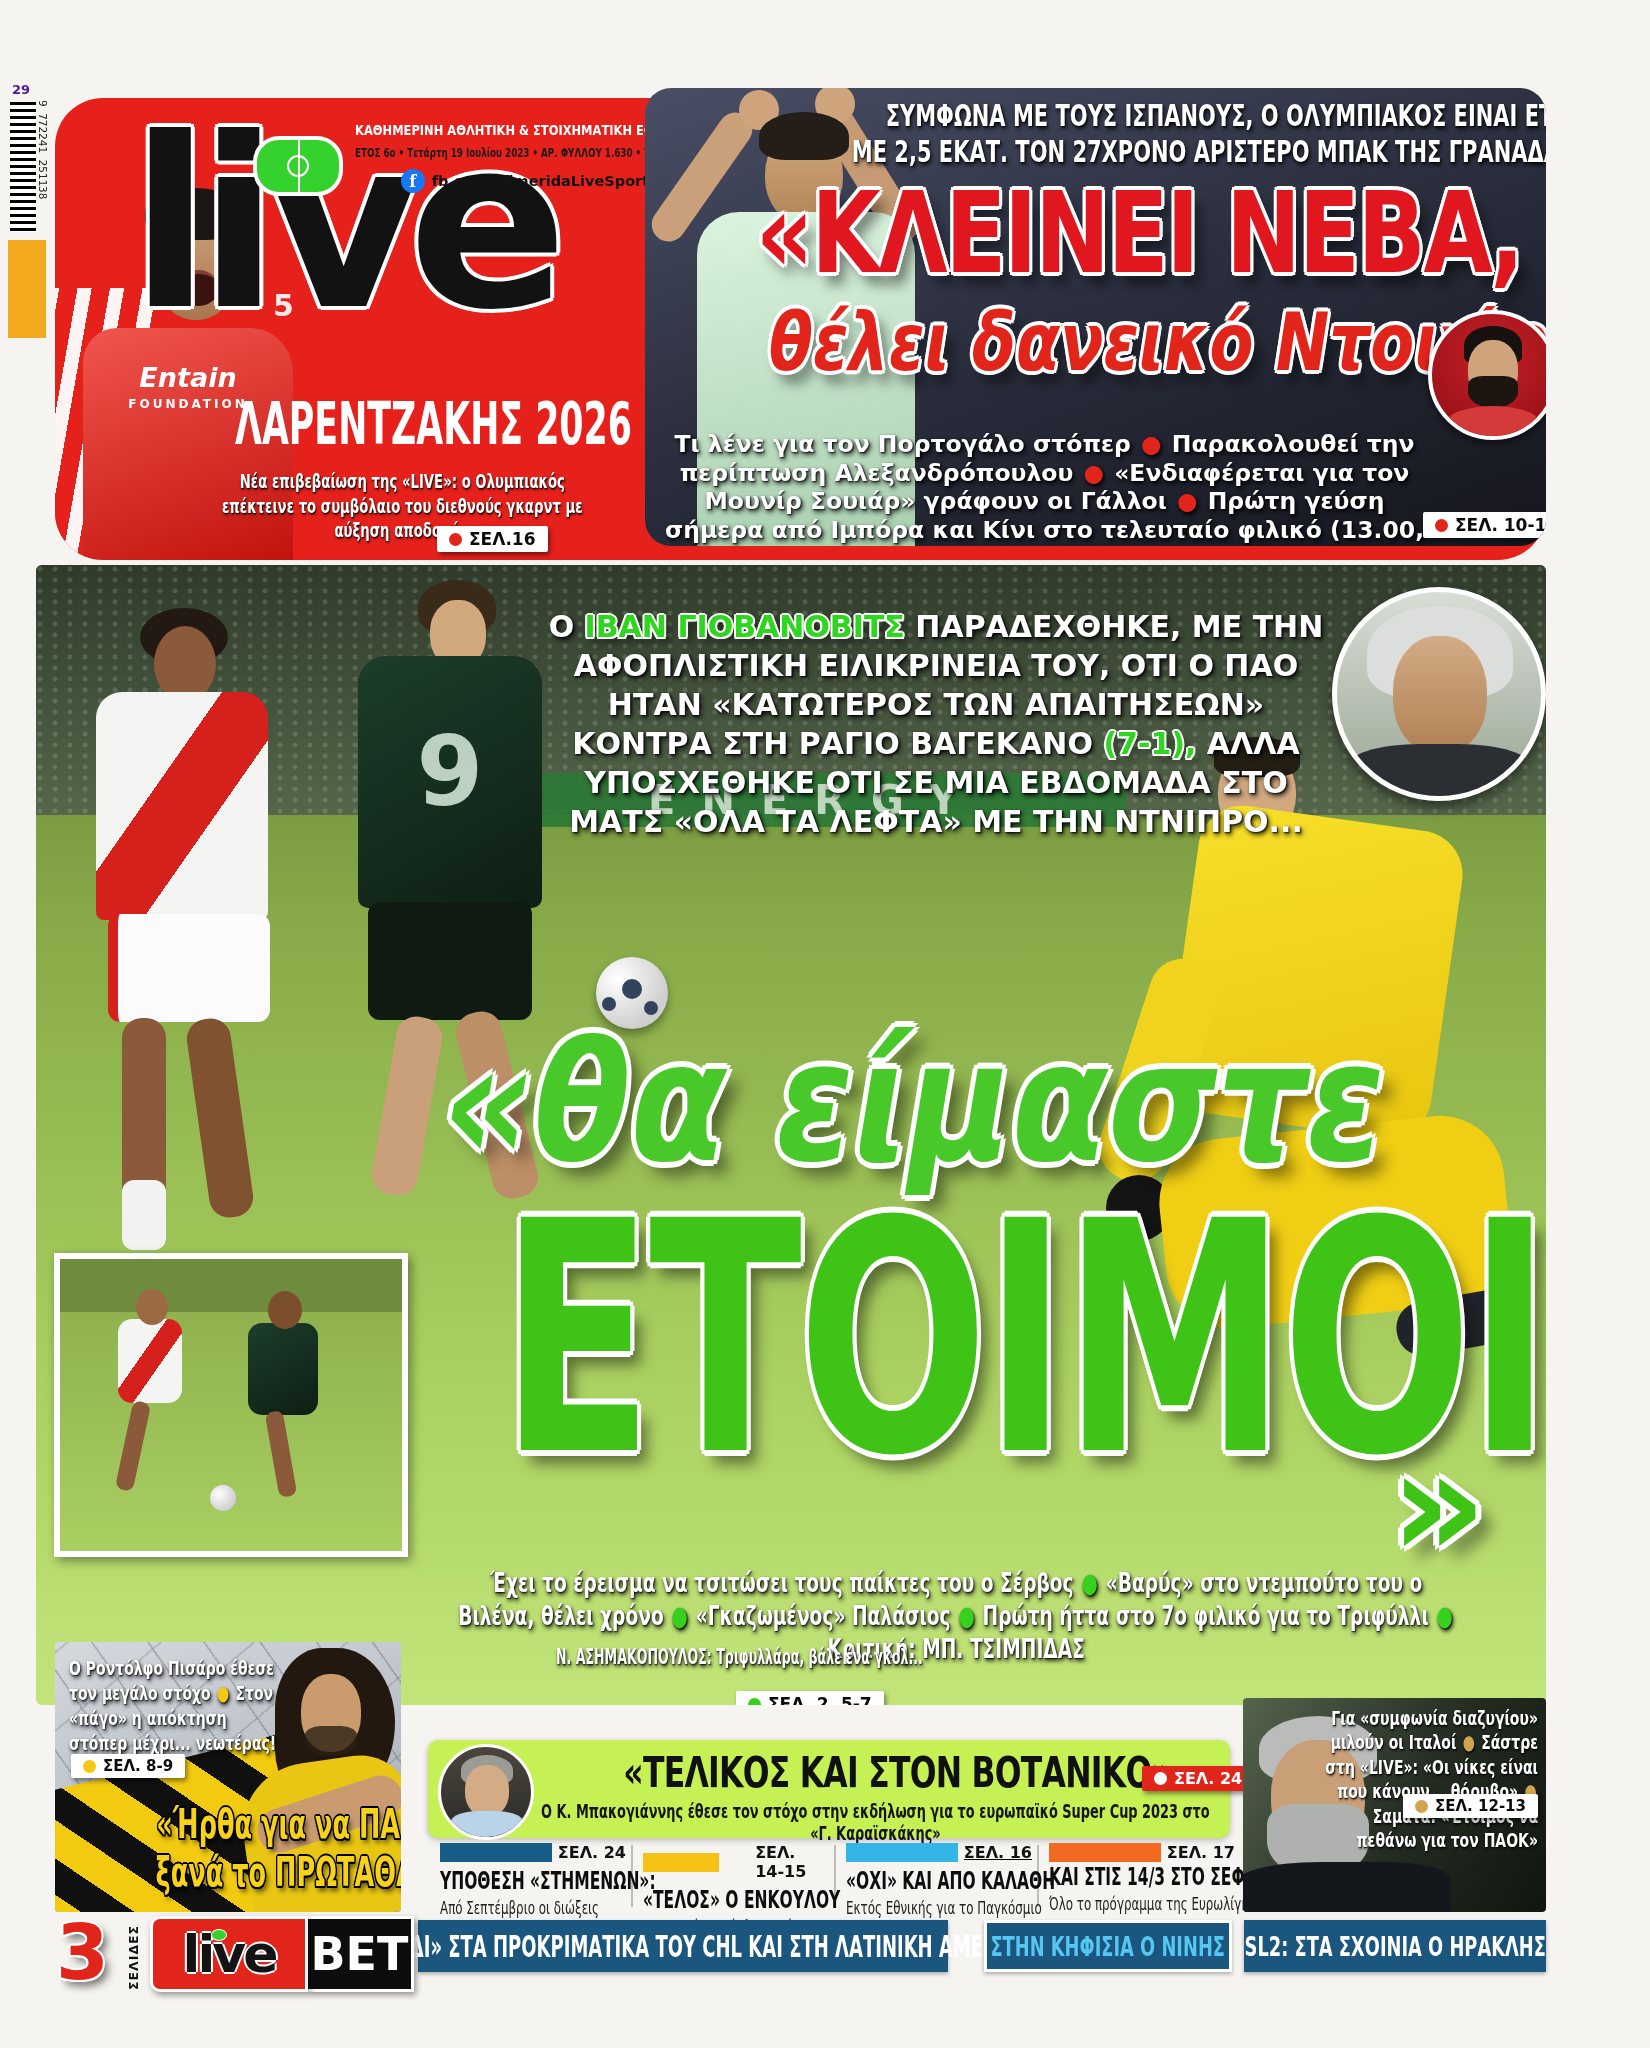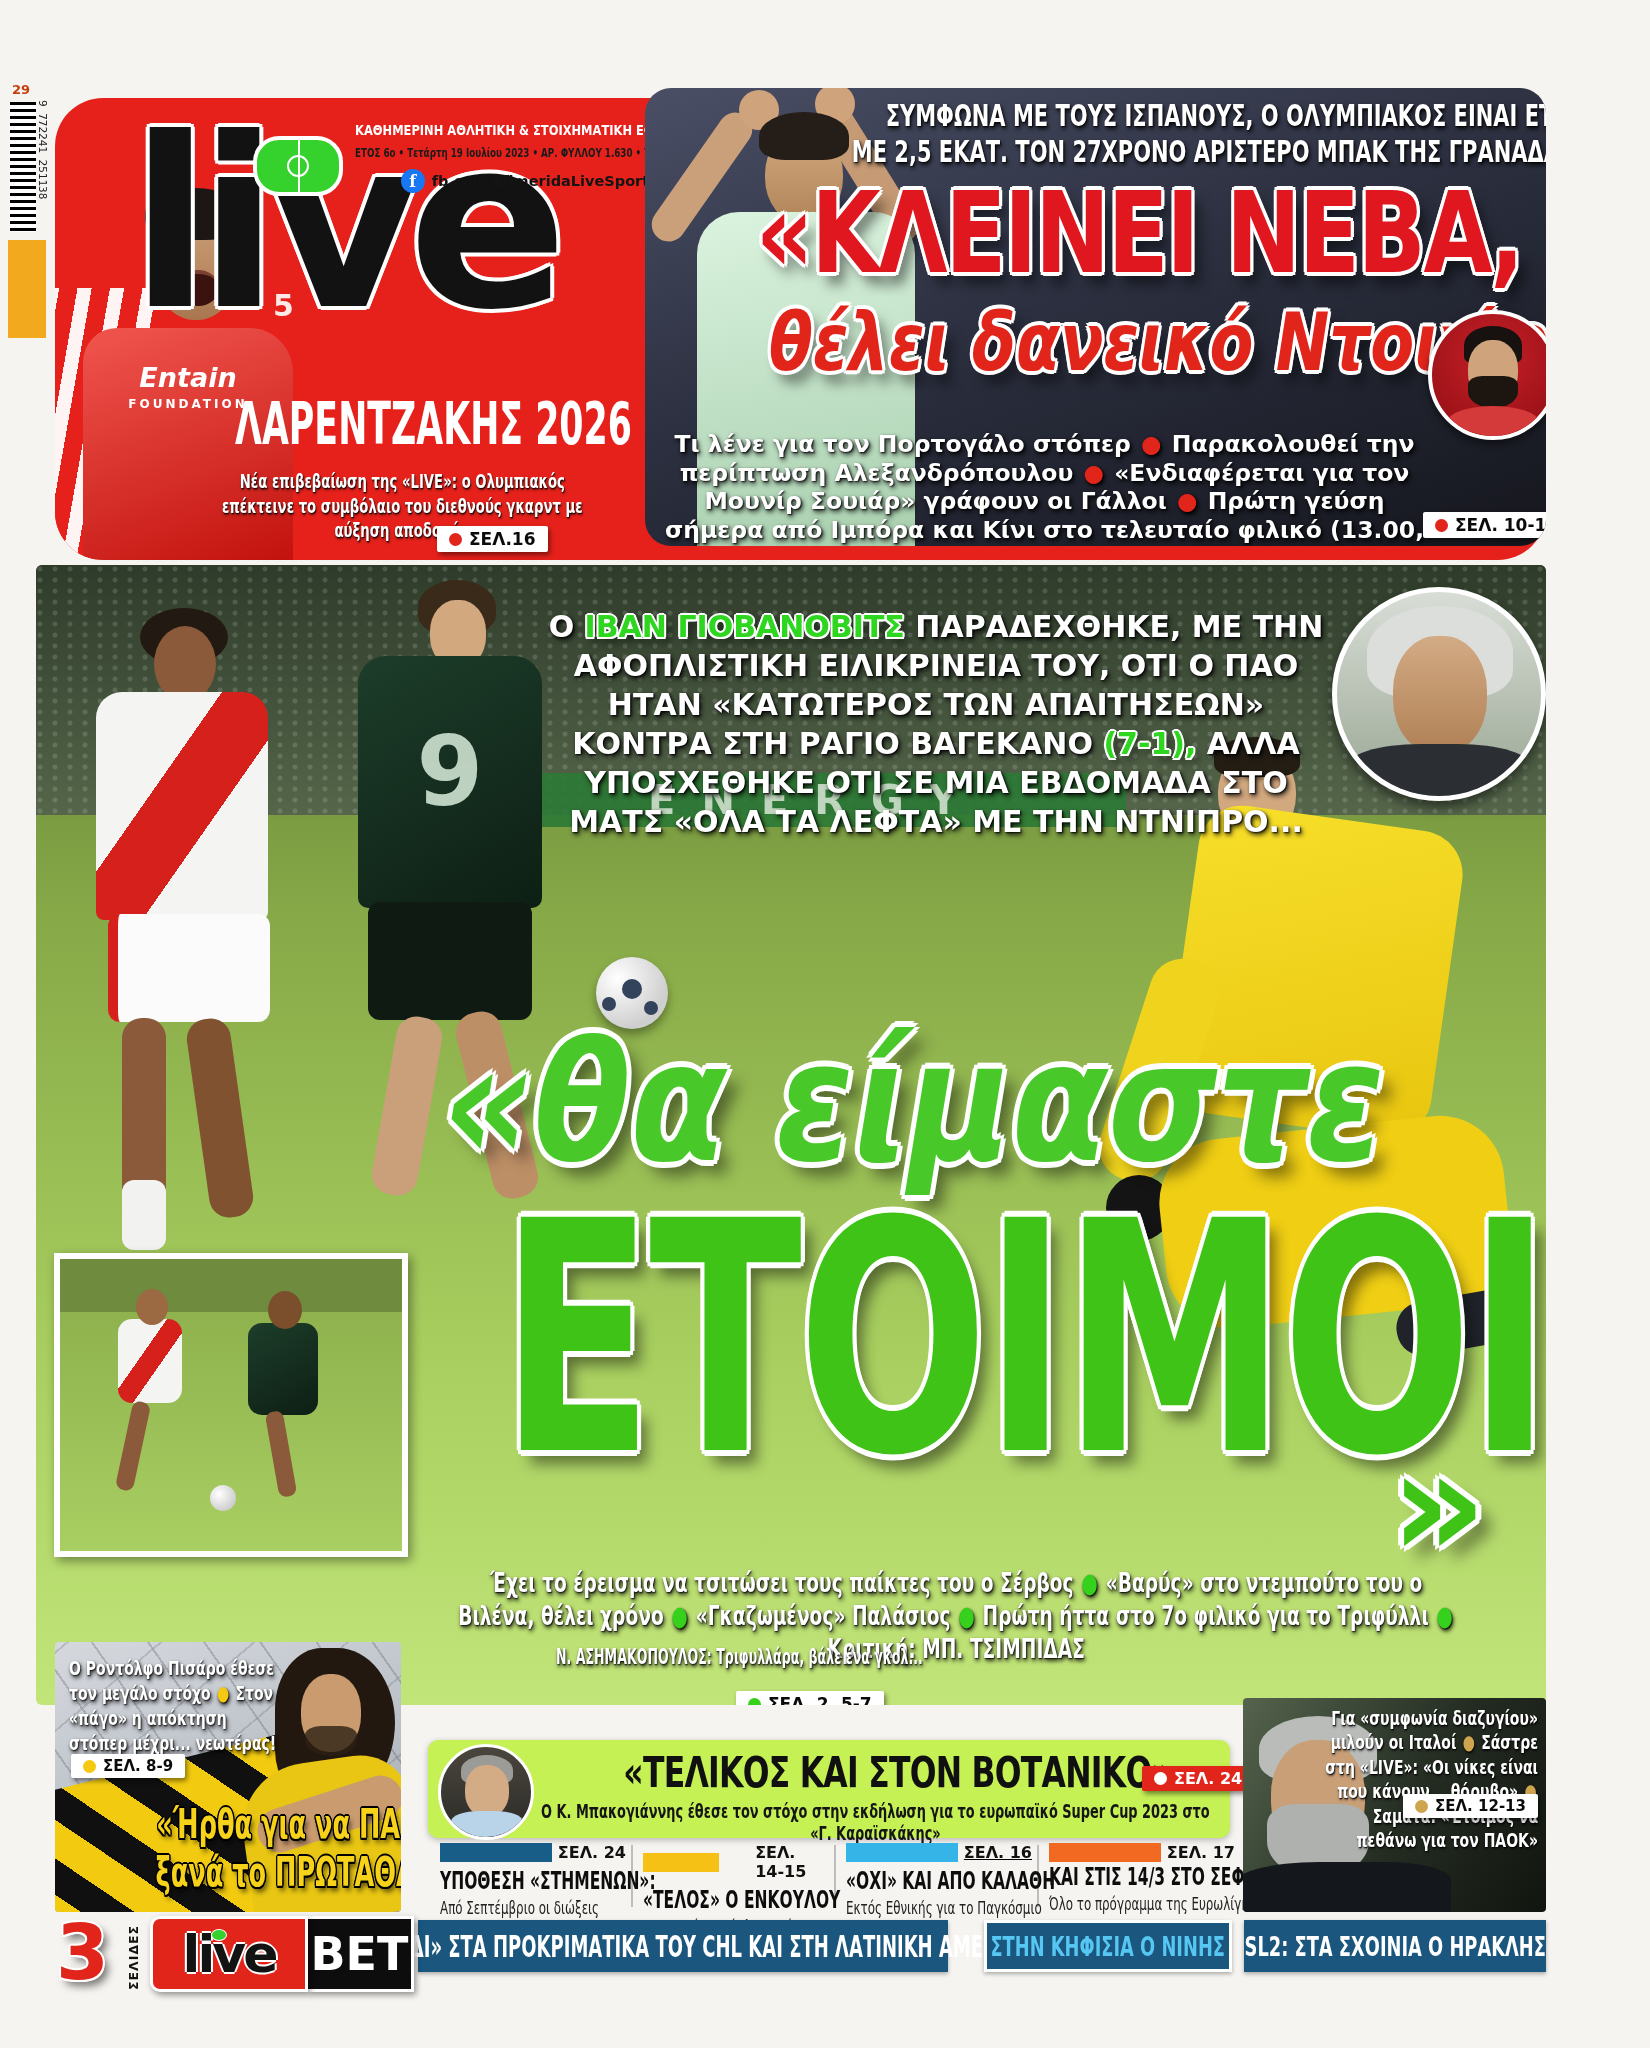--- a/index.html
+++ b/index.html
@@ -22,21 +22,21 @@
   .badge .dot{width:13px;height:13px;border-radius:50%;flex:0 0 auto;}
   .blt{padding:0 2px;}
   .b-red .blt{color:#e1251b;} .b-green .blt{color:#36d11c;} .b-yellow .blt{color:#f5c812;} .b-gold .blt{color:#cfa44f;}
   .circ{border-radius:50%;overflow:hidden;}
 </style>
 </head>
 <body>
 
 <div class="page">
 
-  <div class="abs" style="left:12px;top:82px;font-size:13px;font-weight:800;color:#c2410c;">29</div>
+  <div class="abs" style="left:12px;top:82px;font-size:13px;font-weight:800;color:#4c1d95;">29</div>
   <div class="abs" style="left:10px;top:102px;width:26px;height:130px;background:repeating-linear-gradient(180deg,#000 0 3px,#fff 3px 7px);"></div>
   <div class="abs" style="left:36px;top:100px;height:150px;writing-mode:vertical-rl;font-family:'DejaVu Sans Mono','Liberation Mono',monospace;font-size:11px;color:#222;">9 772241 251138</div>
   <div class="abs" style="left:8px;top:240px;width:38px;height:98px;background:#f3a91d;"></div>
 
   <div class="abs" style="left:55px;top:98px;width:1491px;height:462px;background:#e6211b;border-radius:48px;overflow:hidden;">
 
     <div class="abs" style="left:0;top:40px;width:260px;height:422px;">
       <div class="abs" style="left:-10px;top:150px;width:110px;height:272px;background:repeating-linear-gradient(100deg,#ffffff 0 14px,#e6211b 14px 32px);opacity:.95;"></div>
       <div class="abs" style="left:28px;top:190px;width:210px;height:232px;background:linear-gradient(160deg,#f0564e,#c3120e);border-radius:34px 44px 0 0;">
         <div style="text-align:center;margin-top:34px;font-style:italic;font-weight:800;font-size:27px;color:#fff;">Entain</div>

